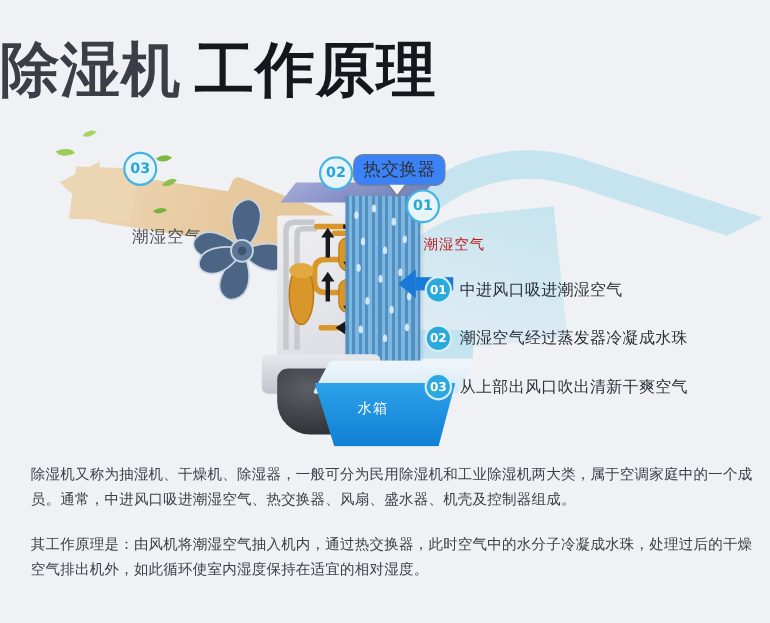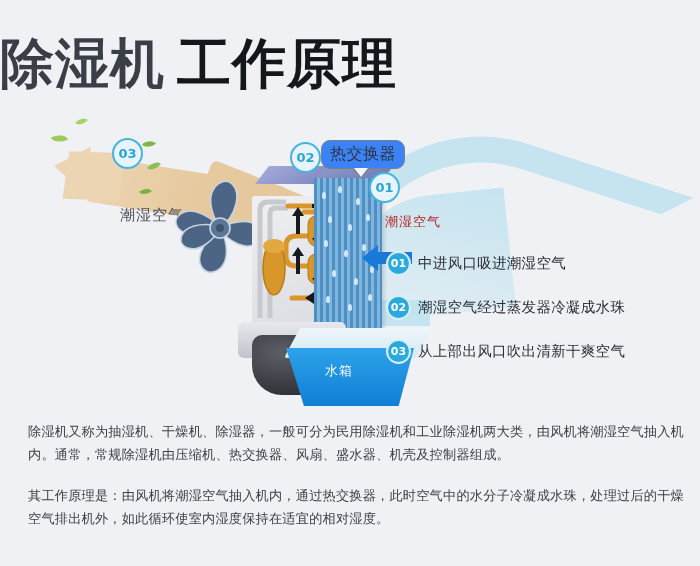--- a/index.html
+++ b/index.html
@@ -514,17 +514,17 @@
       <div class="step-text">潮湿空气经过蒸发器冷凝成水珠</div>
     </div>
     <div class="step">
       <div class="step-badge">03</div>
       <div class="step-text">从上部出风口吹出清新干爽空气</div>
     </div>
   </div>
 
 
   <div class="copy">
-    <p class="para">除湿机又称为抽湿机、干燥机、除湿器，一般可分为民用除湿机和工业除湿机两大类，由风机将潮湿空气抽入机内。通常，常规除湿机由压缩机、热交换器、风扇、盛水器、机壳及控制器组成。</p>
+    <p class="para">除湿机又称为抽湿机、干燥机、除湿器，一般可分为民用除湿机和工业除湿机两大类，属于空调家庭中的一个成员。通常，中进风口吸进潮湿空气、热交换器、风扇、盛水器、机壳及控制器组成。</p>
     <p class="para">其工作原理是：由风机将潮湿空气抽入机内，通过热交换器，此时空气中的水分子冷凝成水珠，处理过后的干燥空气排出机外，如此循环使室内湿度保持在适宜的相对湿度。</p>
   </div>
 
 </div>
 
 </body></html>

